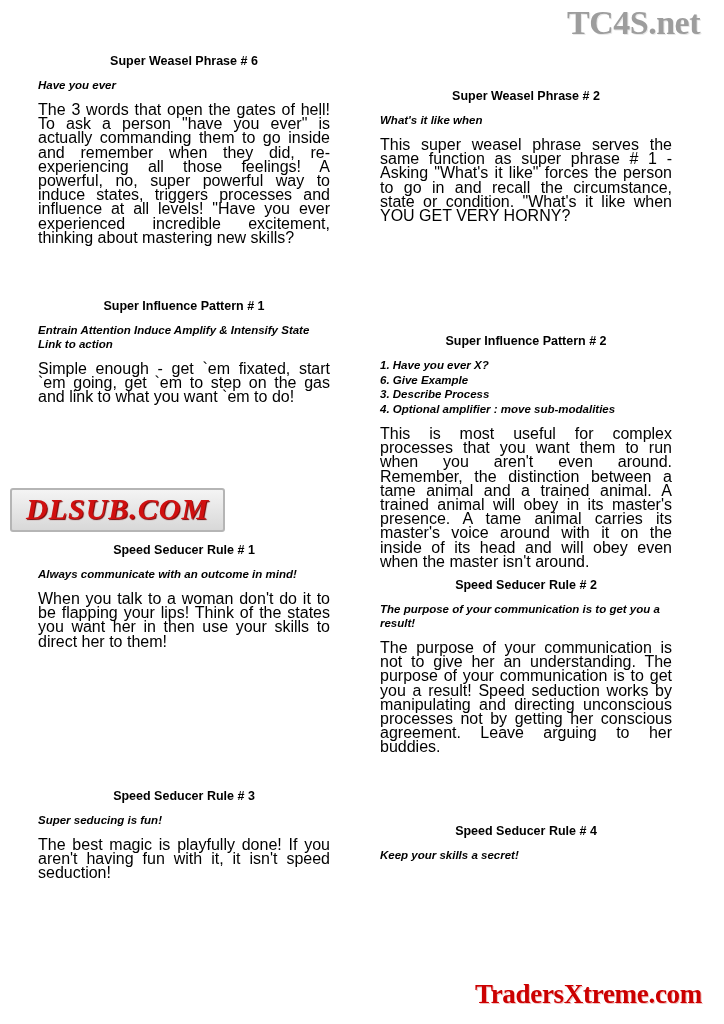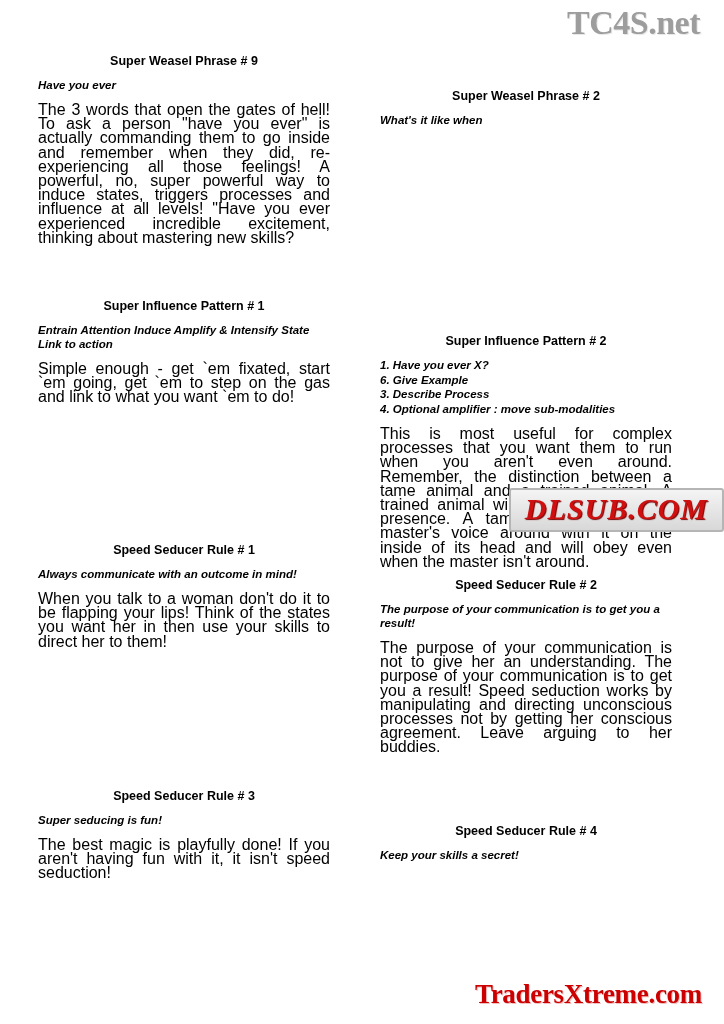--- a/index.html
+++ b/index.html
@@ -31,21 +31,22 @@
     font-weight: bold;
     color: #9d9d9d;
     letter-spacing: -0.5px;
     text-shadow: 1px 1px 0 #e8e8e8;
   }
   .wm-mid {
     position: absolute;
     left: 0;
     right: 0;
     top: 488px;
-    text-align: right;
+    text-align: left;
+    padding-left: 10px;
   }
   .wm-mid .dl {
     display: inline-block;
     font-family: "Liberation Serif", serif;
     font-size: 30px;
     font-weight: bold;
     font-style: italic;
     color: #d01010;
     background: linear-gradient(#f4f4f4, #d8d8d8);
     border: 2px solid #b5b5b5;
@@ -106,28 +107,29 @@
   .blk-list div { margin: 0; }
 </style>
 </head>
 <body>
 
 <div class="page">
 
   <div class="wm-top">TC4S.net</div>
 
   <div class="block col-left" style="top:54px;">
-    <div class="blk-title">Super Weasel Phrase # 9</div>
+    <div class="blk-title">Super Weasel Phrase # 6</div>
     <div class="blk-sub">Have you ever</div>
     <div class="blk-body">The 3 words that open the gates of hell!  To ask a person "have you ever" is actually commanding them to go inside and remember when they did, re-experiencing all those feelings!   A powerful, no, super powerful way to induce states, triggers processes and influence at all levels! "Have you ever experienced incredible excitement, thinking about mastering new skills?</div>
   </div>
 
   <div class="block col-right" style="top:54px;">
     <div class="blk-title">Super Weasel Phrase # 2</div>
     <div class="blk-sub">What's it like when</div>
+    <div class="blk-body">This super weasel phrase serves the same function as super phrase # 1 - Asking "What's it like" forces the person to go in and recall the circumstance, state or condition. "What's it like when YOU GET VERY HORNY?</div>
   </div>
 
   <div class="block col-left" style="top:299px;">
     <div class="blk-title">Super Influence Pattern # 1</div>
     <div class="blk-sub">Entrain Attention Induce Amplify &amp; Intensify State Link to action</div>
     <div class="blk-body">Simple enough - get `em fixated, start `em going, get `em to step on the gas and link to what you want `em to do!</div>
   </div>
 
   <div class="block col-right" style="top:299px;">
     <div class="blk-title">Super Influence Pattern # 2</div>

